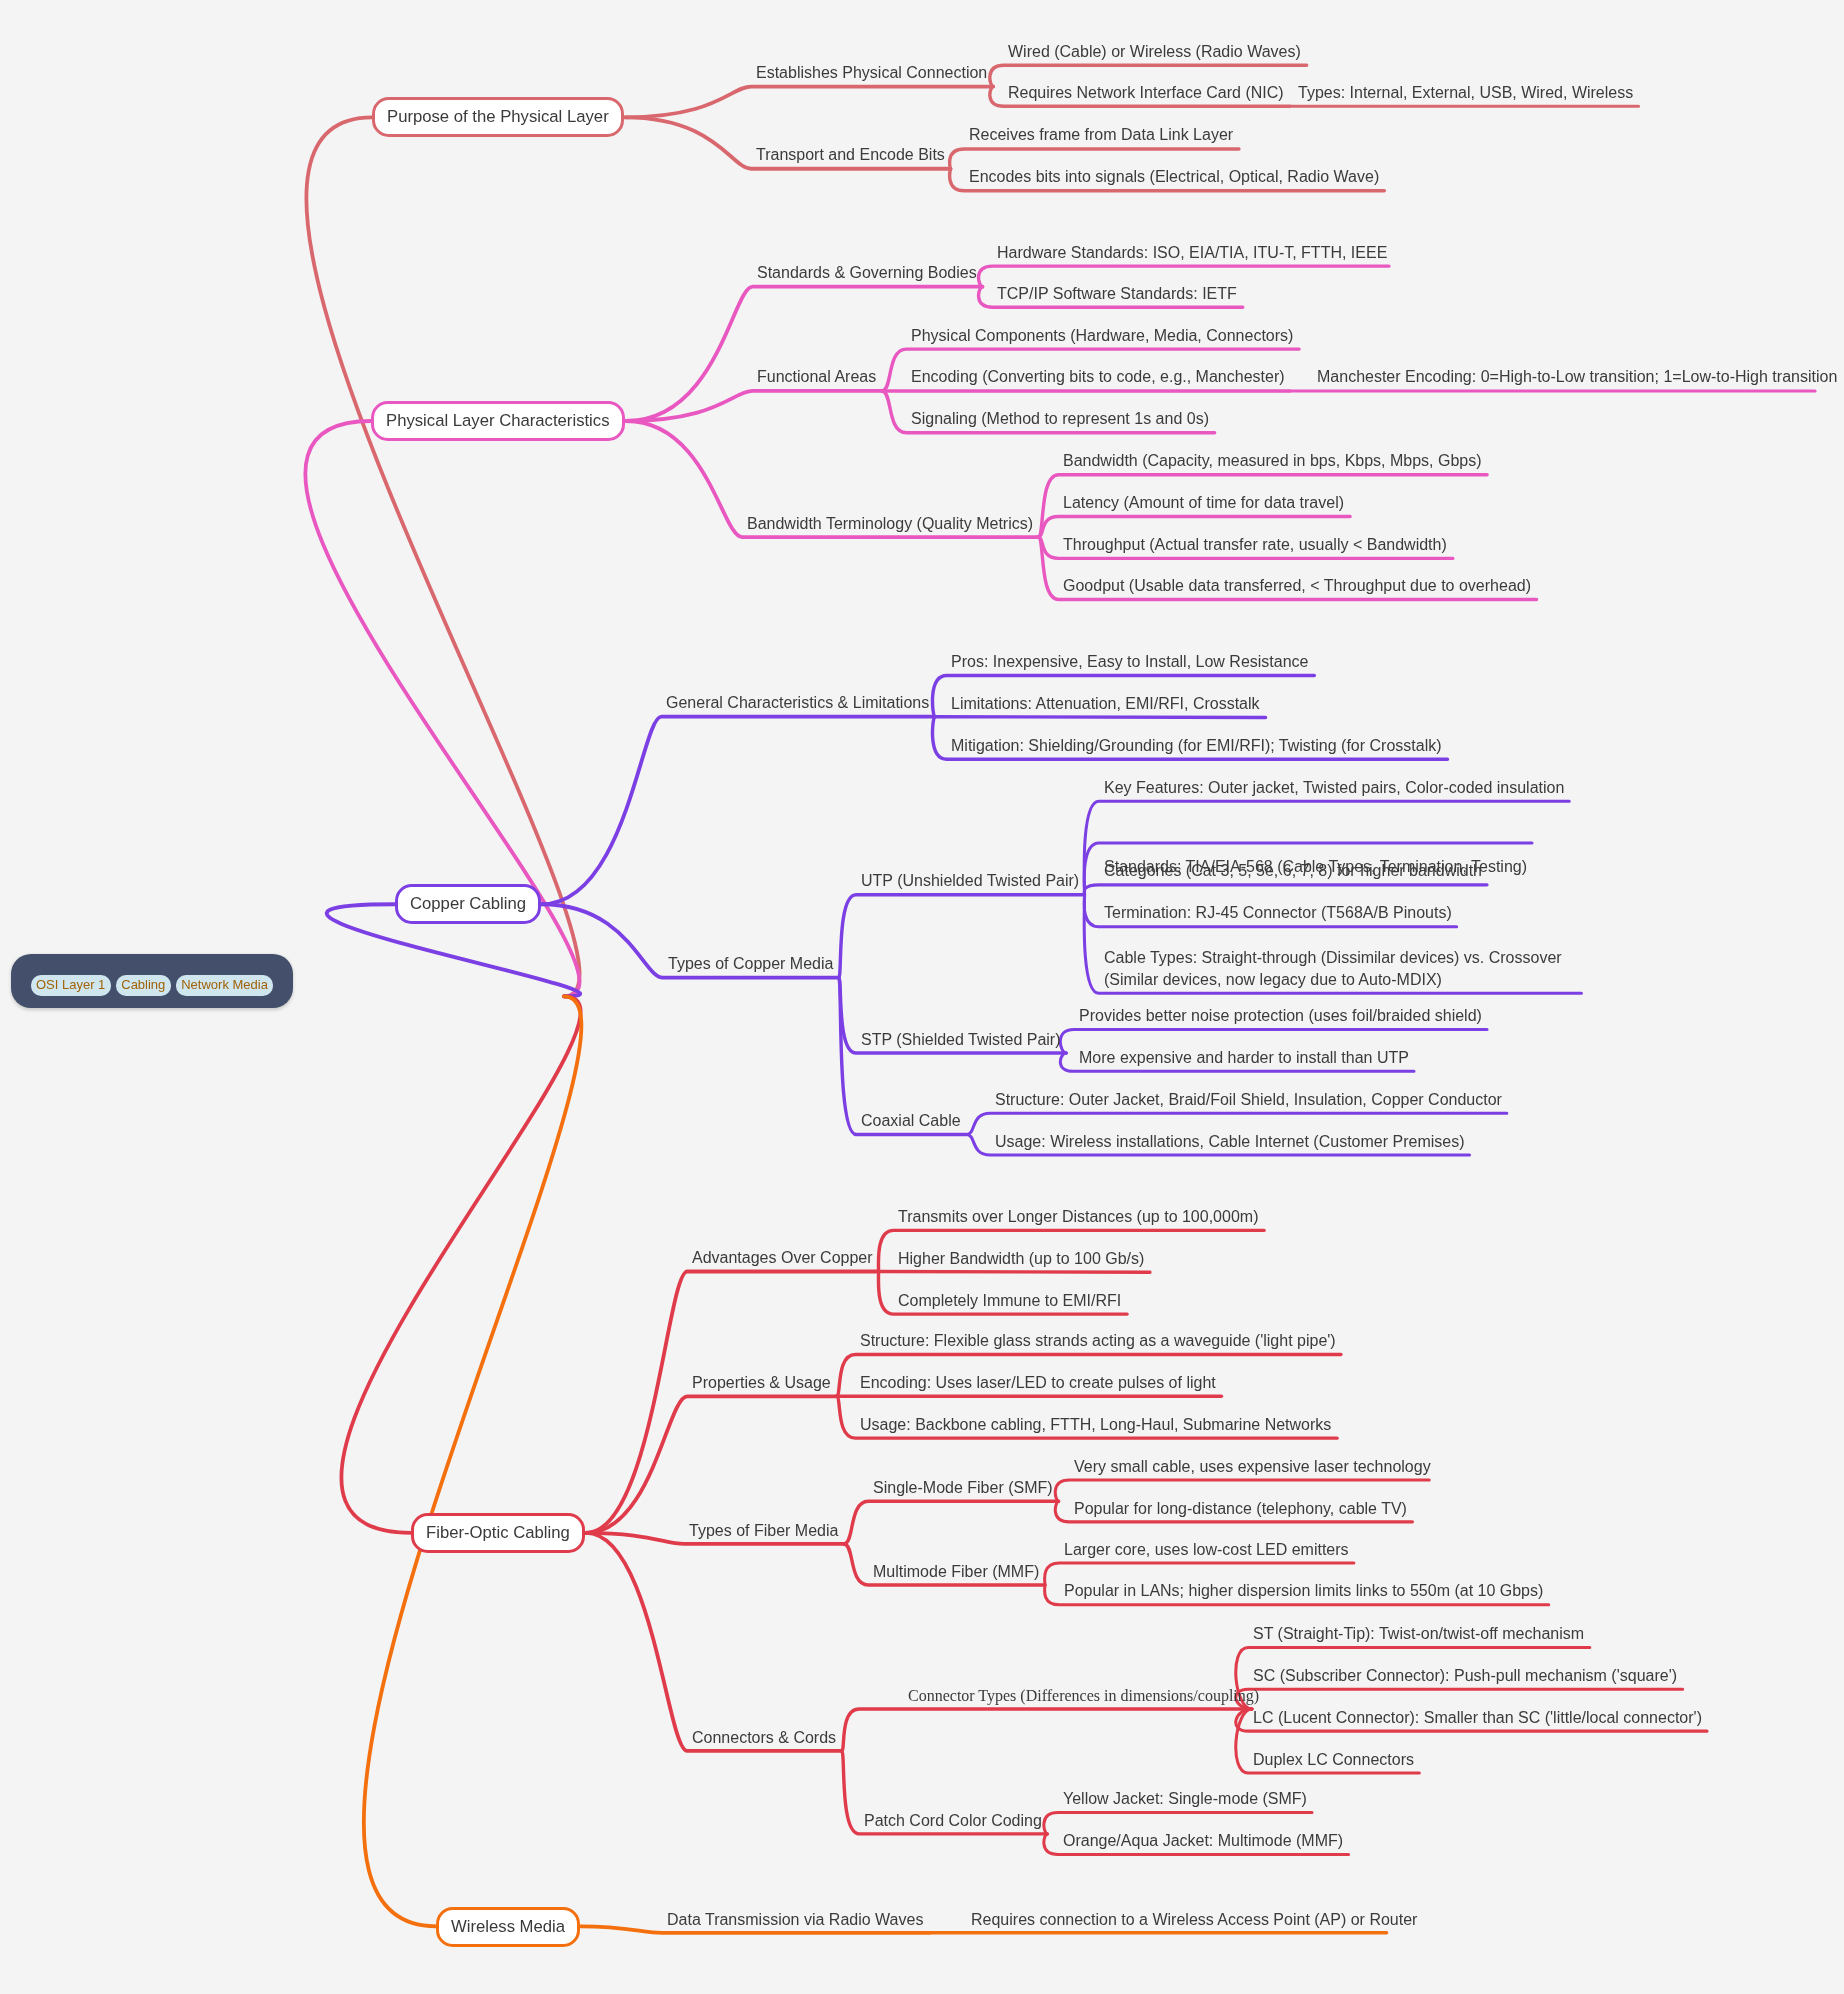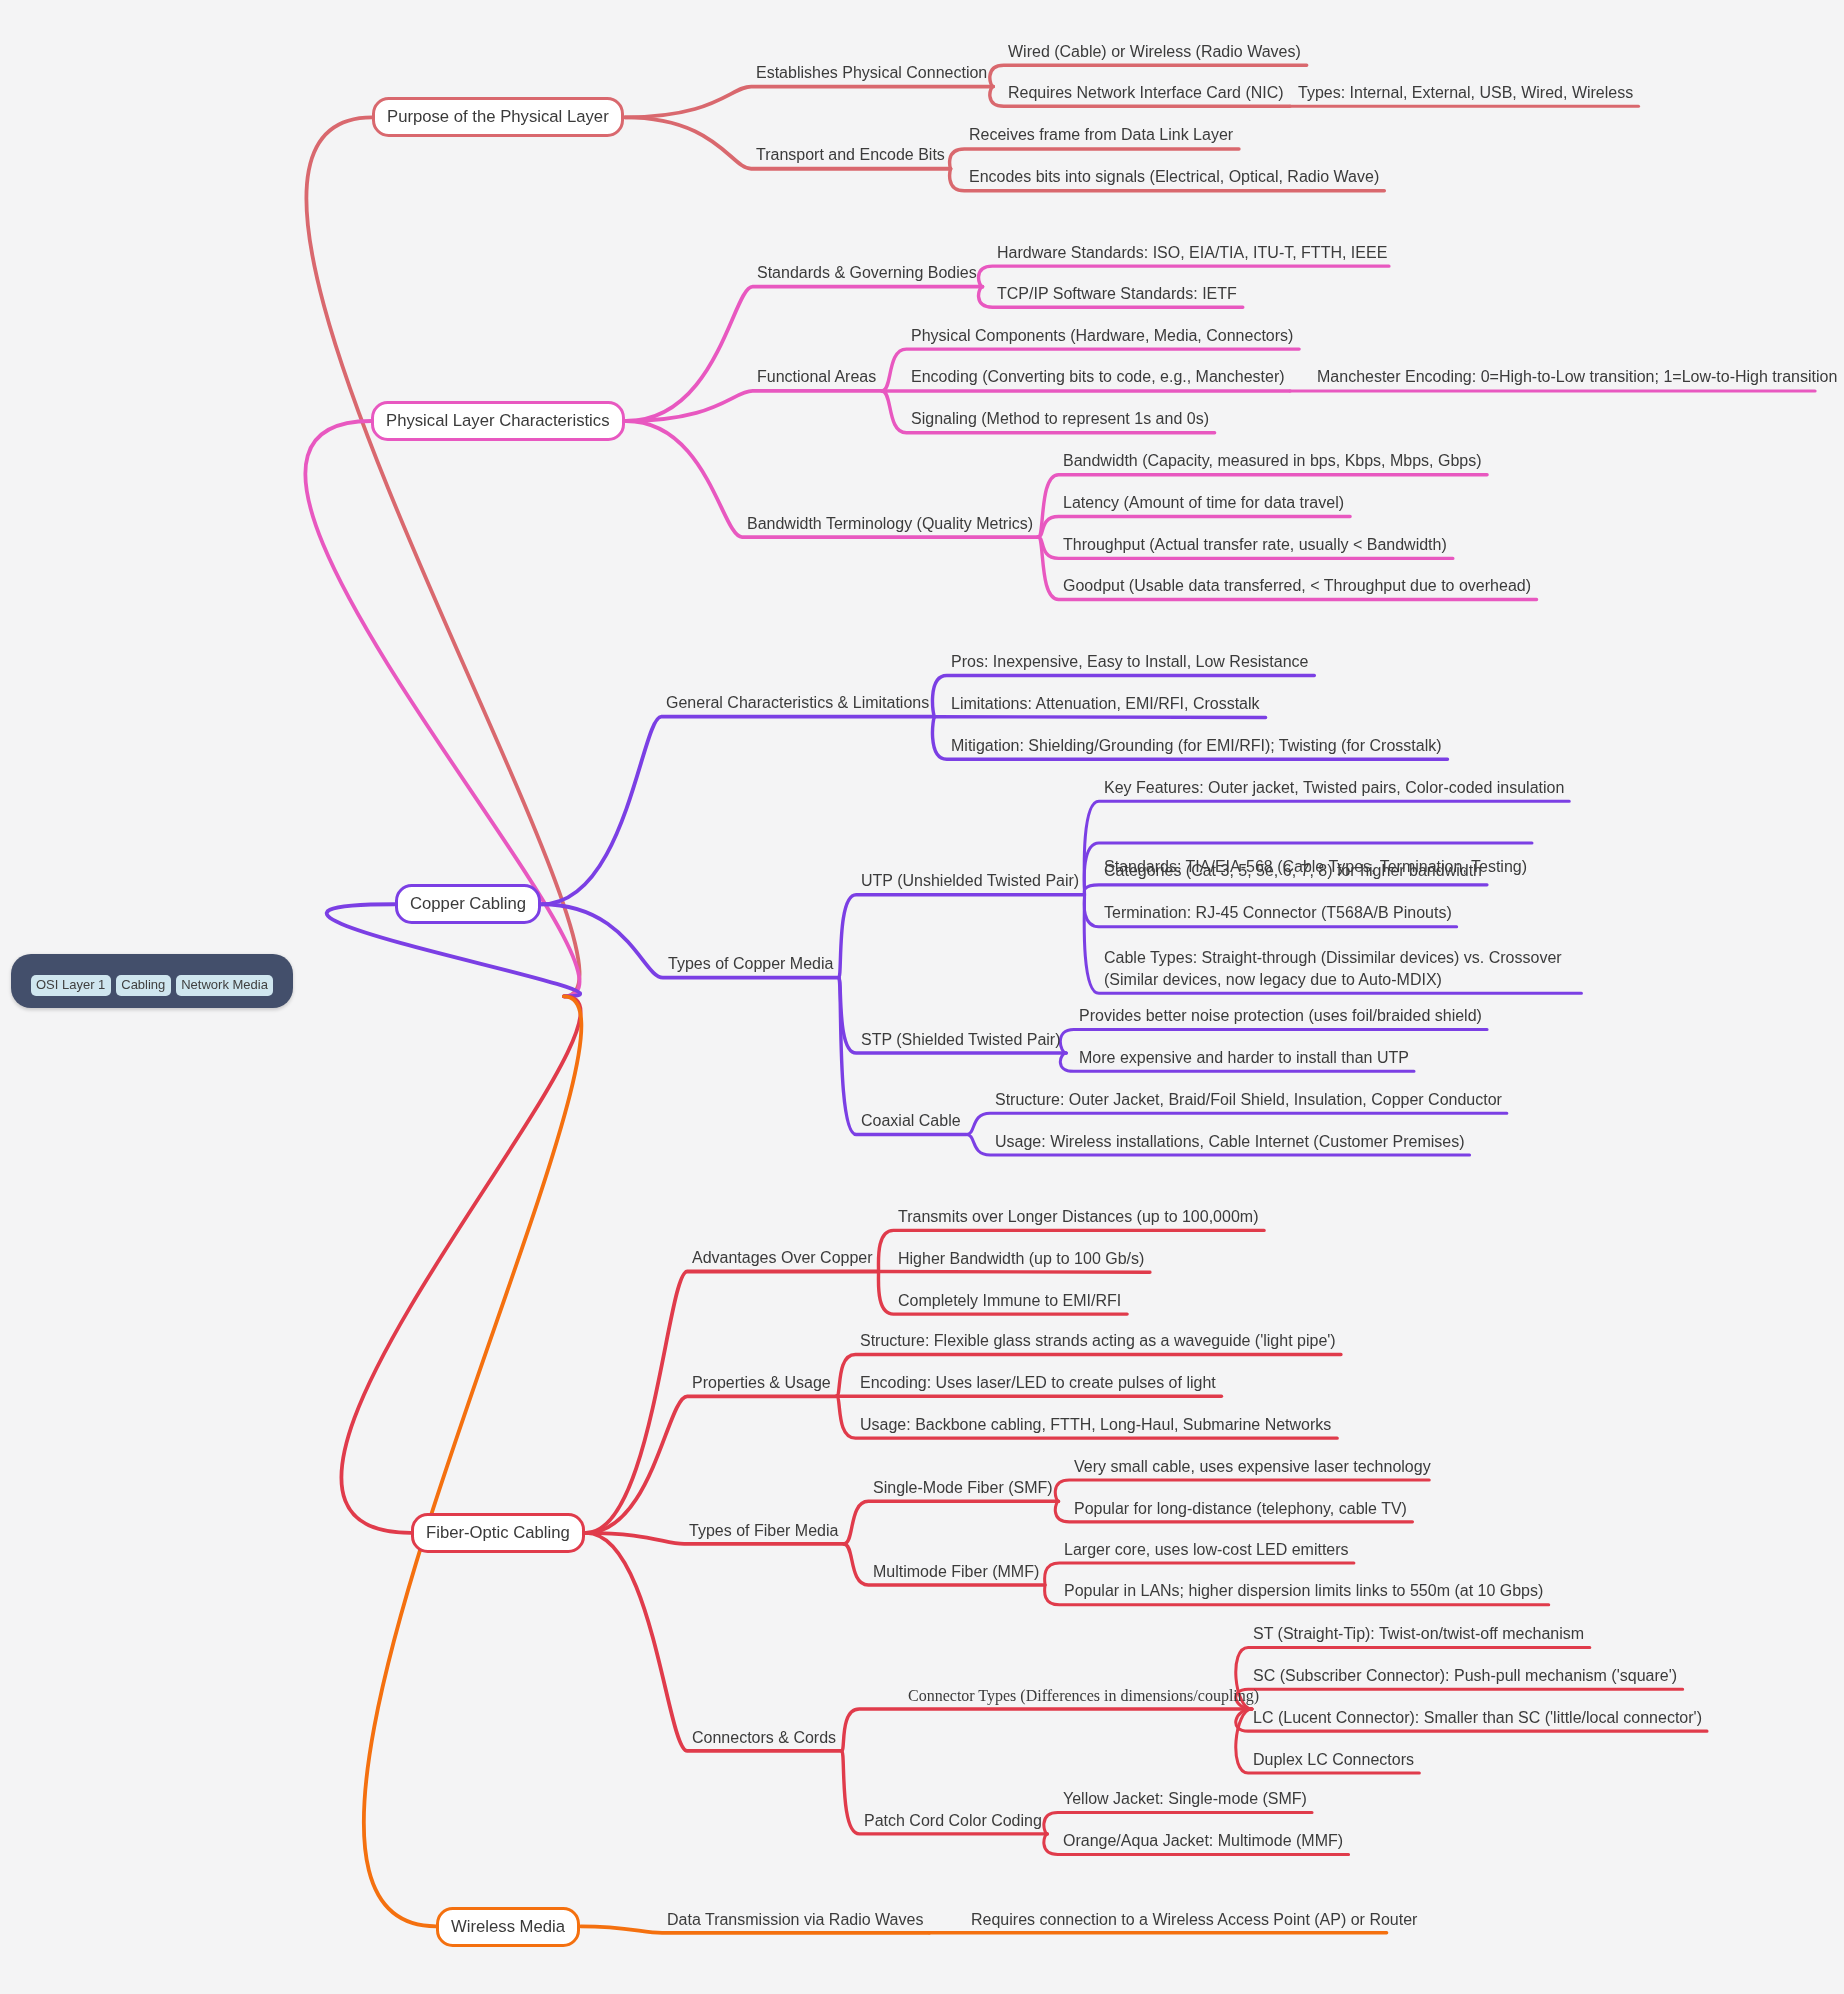--- a/index.html
+++ b/index.html
@@ -24,25 +24,25 @@
   .root-title{
     color:#ffffff;
     font-size:26px;
     line-height:1.15;
     white-space:nowrap;
     letter-spacing:-0.1px;
   }
   .root-tags{margin-top:6.9px;display:flex;gap:5.3px;}
   .root-tag{
     background:#cfe6ef;
-    color:#404040;
+    color:#a16207;
     font-size:13px;
     line-height:1;
     padding:3.8px 5.3px 4.6px 5.3px;
-    border-radius:5px;
+    border-radius:10px;
     white-space:nowrap;
   }
 
   
   .pill{
     position:absolute;
     background:#ffffff;
     border:3px solid #999;
     border-radius:16.7px;
     padding:6.9px 12px;

